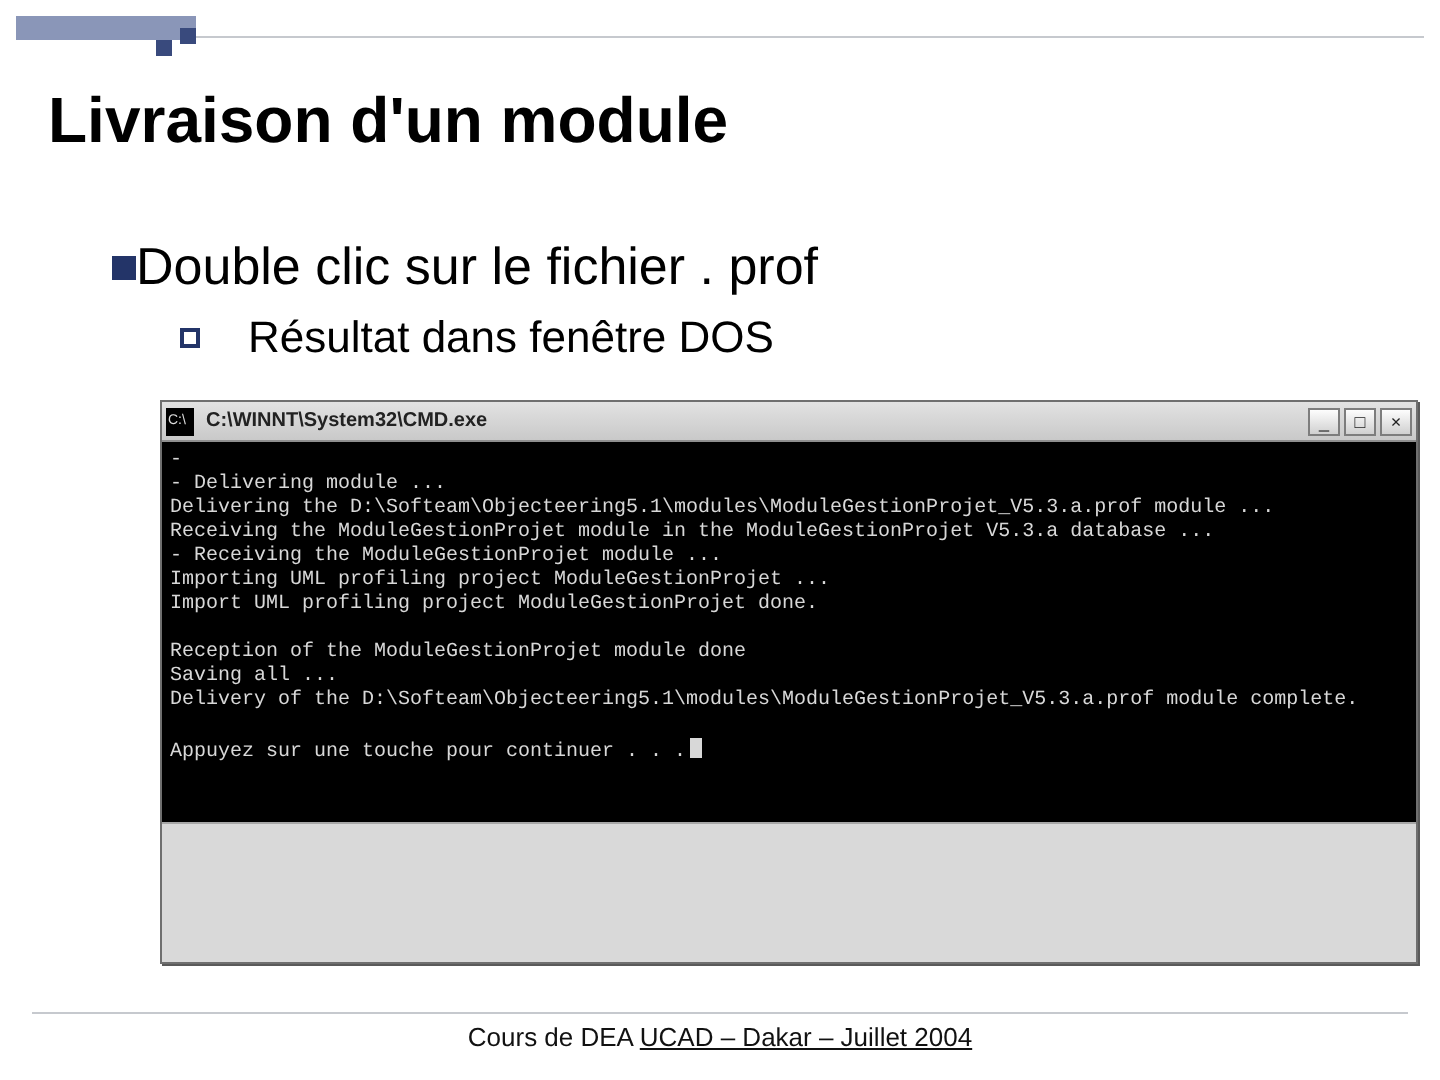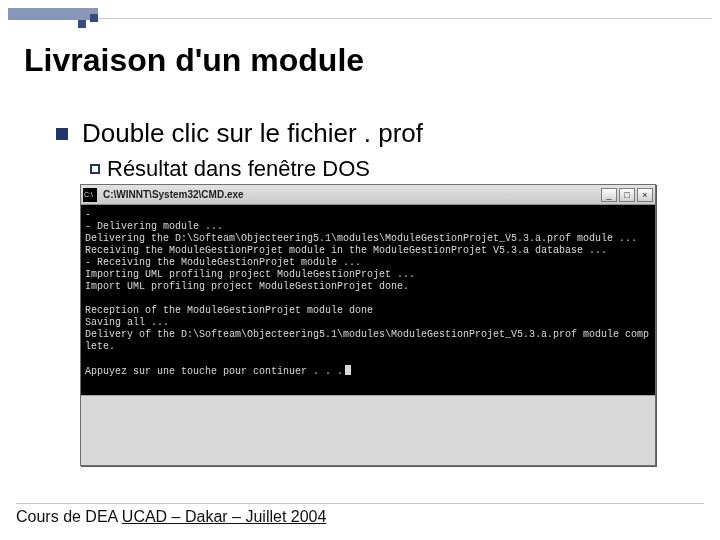--- a/index.html
+++ b/index.html
@@ -31,43 +31,43 @@
   .title {
     position: absolute;
     top: 42px; left: 24px;
     font-size: 32px;
     font-weight: bold;
   }
   .bullet1 {
     position: absolute;
     top: 118px; left: 56px;
     display: flex; align-items: center;
-    gap: 14px;
+    gap: 0;
   }
   .bullet1 .sq {
     width: 12px; height: 12px; background: #233468;
     flex: 0 0 auto;
   }
   .bullet1 .txt { font-size: 26px; }
   .bullet2 {
     position: absolute;
     top: 156px; left: 90px;
     display: flex; align-items: center;
-    gap: 7px;
+    gap: 24px;
   }
   .bullet2 .sq {
     width: 10px; height: 10px; border: 2px solid #233468;
     flex: 0 0 auto; background: #fff;
   }
   .bullet2 .txt { font-size: 22px; }
 
   .dos-window {
     position: absolute;
-    top: 184px; left: 80px;
-    width: 576px;
+    top: 200px; left: 80px;
+    width: 629px;
     border: 1px solid #6f6f6f;
     box-shadow: 1px 1px 0 #5a5a5a;
     background: #cfcfcf;
   }
   .dos-titlebar {
     height: 20px;
     background: linear-gradient(#e2e2e2, #c9c9c9);
     border-bottom: 1px solid #8f8f8f;
     display: flex; align-items: center;
     padding: 0 2px;
@@ -113,22 +113,22 @@
     height: 70px;
     background: #d9d9d9;
     border-top: 1px solid #a7a7a7;
   }
 
   .footer {
     position: absolute;
     left: 16px; right: 16px; bottom: 14px;
     border-top: 1px solid #c6c9ce;
     padding-top: 4px;
-    display: flex; justify-content: space-between;
-    font-size: 16px;
+    display: flex; justify-content: center;
+    font-size: 13px;
     color: #111;
   }
   .footer .left .ul { text-decoration: underline; }
 </style>
 </head>
 <body>
 
 <div class="top-accent"></div>
 <div class="accent-sq sq1"></div>
 <div class="accent-sq sq2"></div>

